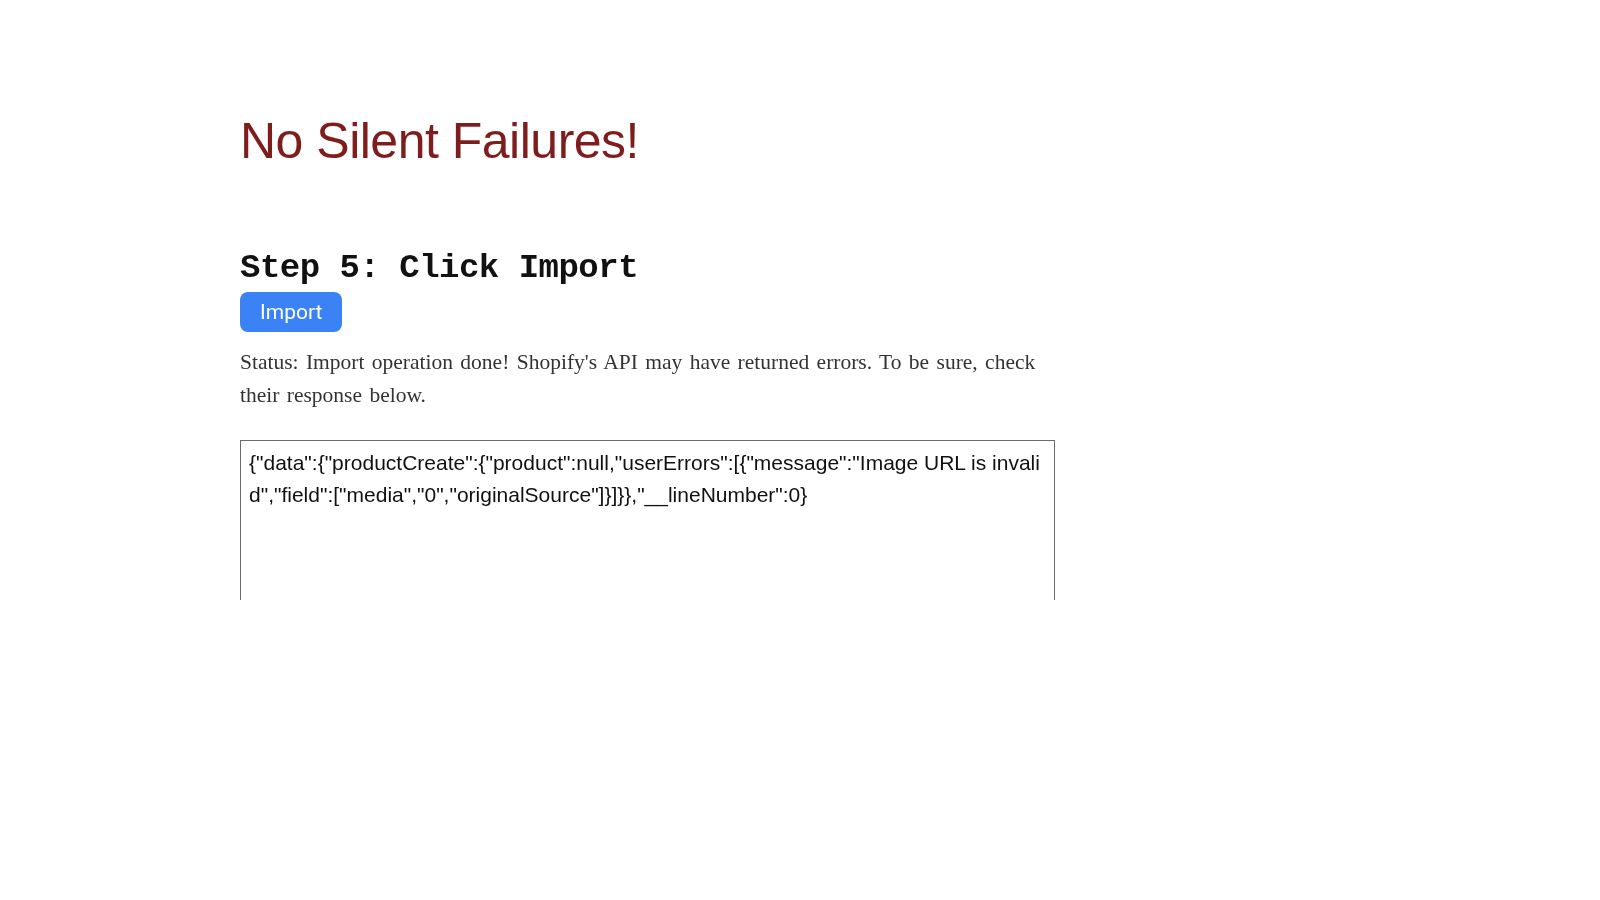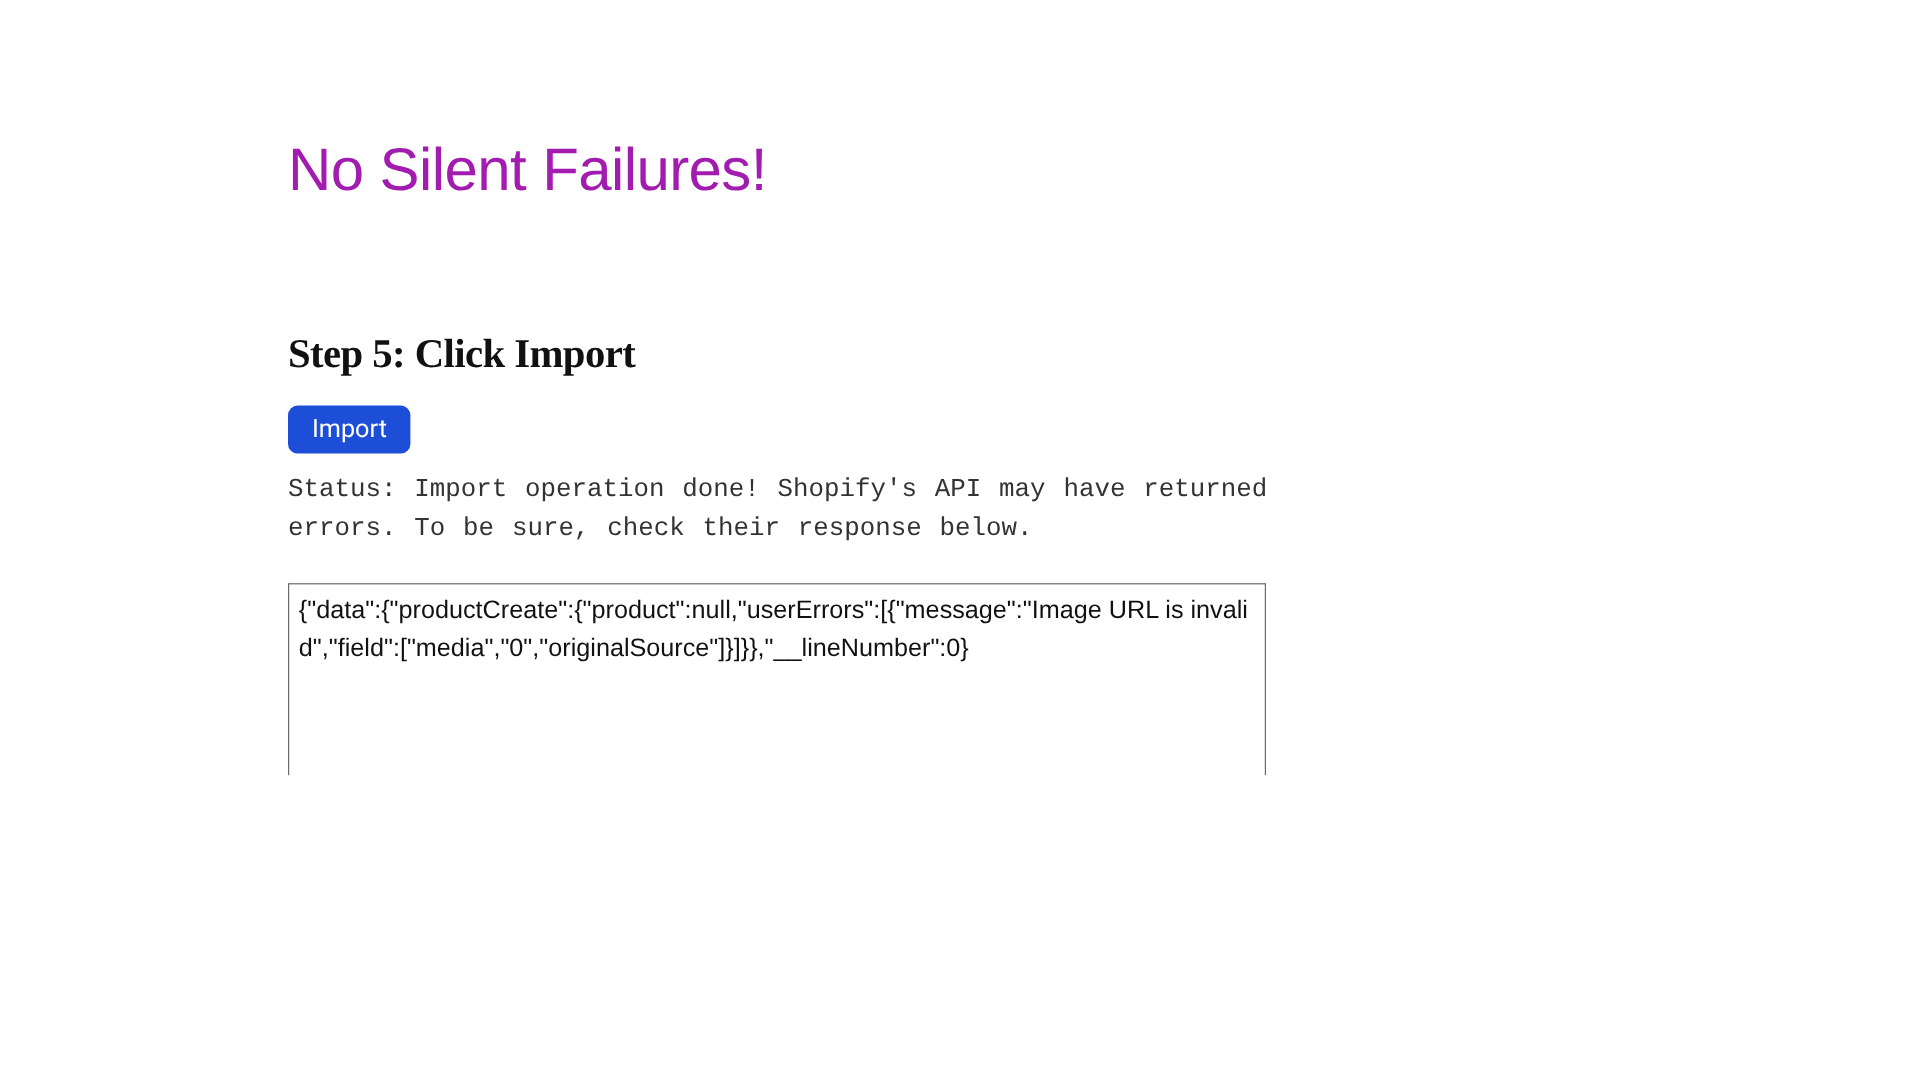--- a/index.html
+++ b/index.html
@@ -18,24 +18,24 @@
       position: absolute;
       left: 240px;
       top: 110px;
       width: 1100px;
     }
     .headline {
       font-family: "Helvetica Neue", "Arial Narrow", Arial, sans-serif;
       font-stretch: condensed;
       font-size: 50px;
       font-weight: 400;
-      color: #a21caf;
+      color: #7f1d1d;
       line-height: 1.25;
       letter-spacing: -0.5px;
-      margin-bottom: 88px;
+      margin-bottom: 60px;
     }
     .headline .line {
       display: block;
     }
     .cropped-header-hint {
       height: 14px;
       position: relative;
       margin-bottom: 2px;
       overflow: hidden;
     }
@@ -43,42 +43,42 @@
       content: "";
       position: absolute;
       left: 10px;
       bottom: 6px;
       width: 260px;
       height: 6px;
       
       background: transparent;
     }
     .step-heading {
-      font-family: Liberation Serif, serif;
+      font-family: Liberation Mono, monospace;
       font-size: 34px;
       font-weight: 700;
       color: #111111;
-      margin-bottom: 23px;
+      margin-bottom: 5px;
       letter-spacing: -0.5px;
     }
     .import-btn {
       display: inline-block;
-      background: #1d4ed8;
+      background: #3b82f6;
       color: #ffffff;
       font-size: 21px;
       font-weight: 400;
       padding: 8px 20px;
       border: none;
       border-radius: 8px;
       cursor: pointer;
       font-family: -apple-system, BlinkMacSystemFont, "Segoe UI", Roboto, Arial, sans-serif;
       margin-bottom: 14px;
     }
     .status-line {
-      font-family: Liberation Mono, monospace;
+      font-family: Liberation Serif, serif;
       font-size: 21.5px;
       color: #333333;
       line-height: 1.55;
       max-width: 820px;
       margin-bottom: 28px;
       word-spacing: 2px;
     }
     .response-box {
       border: 1px solid #6b6b6b;
       background: #ffffff;

